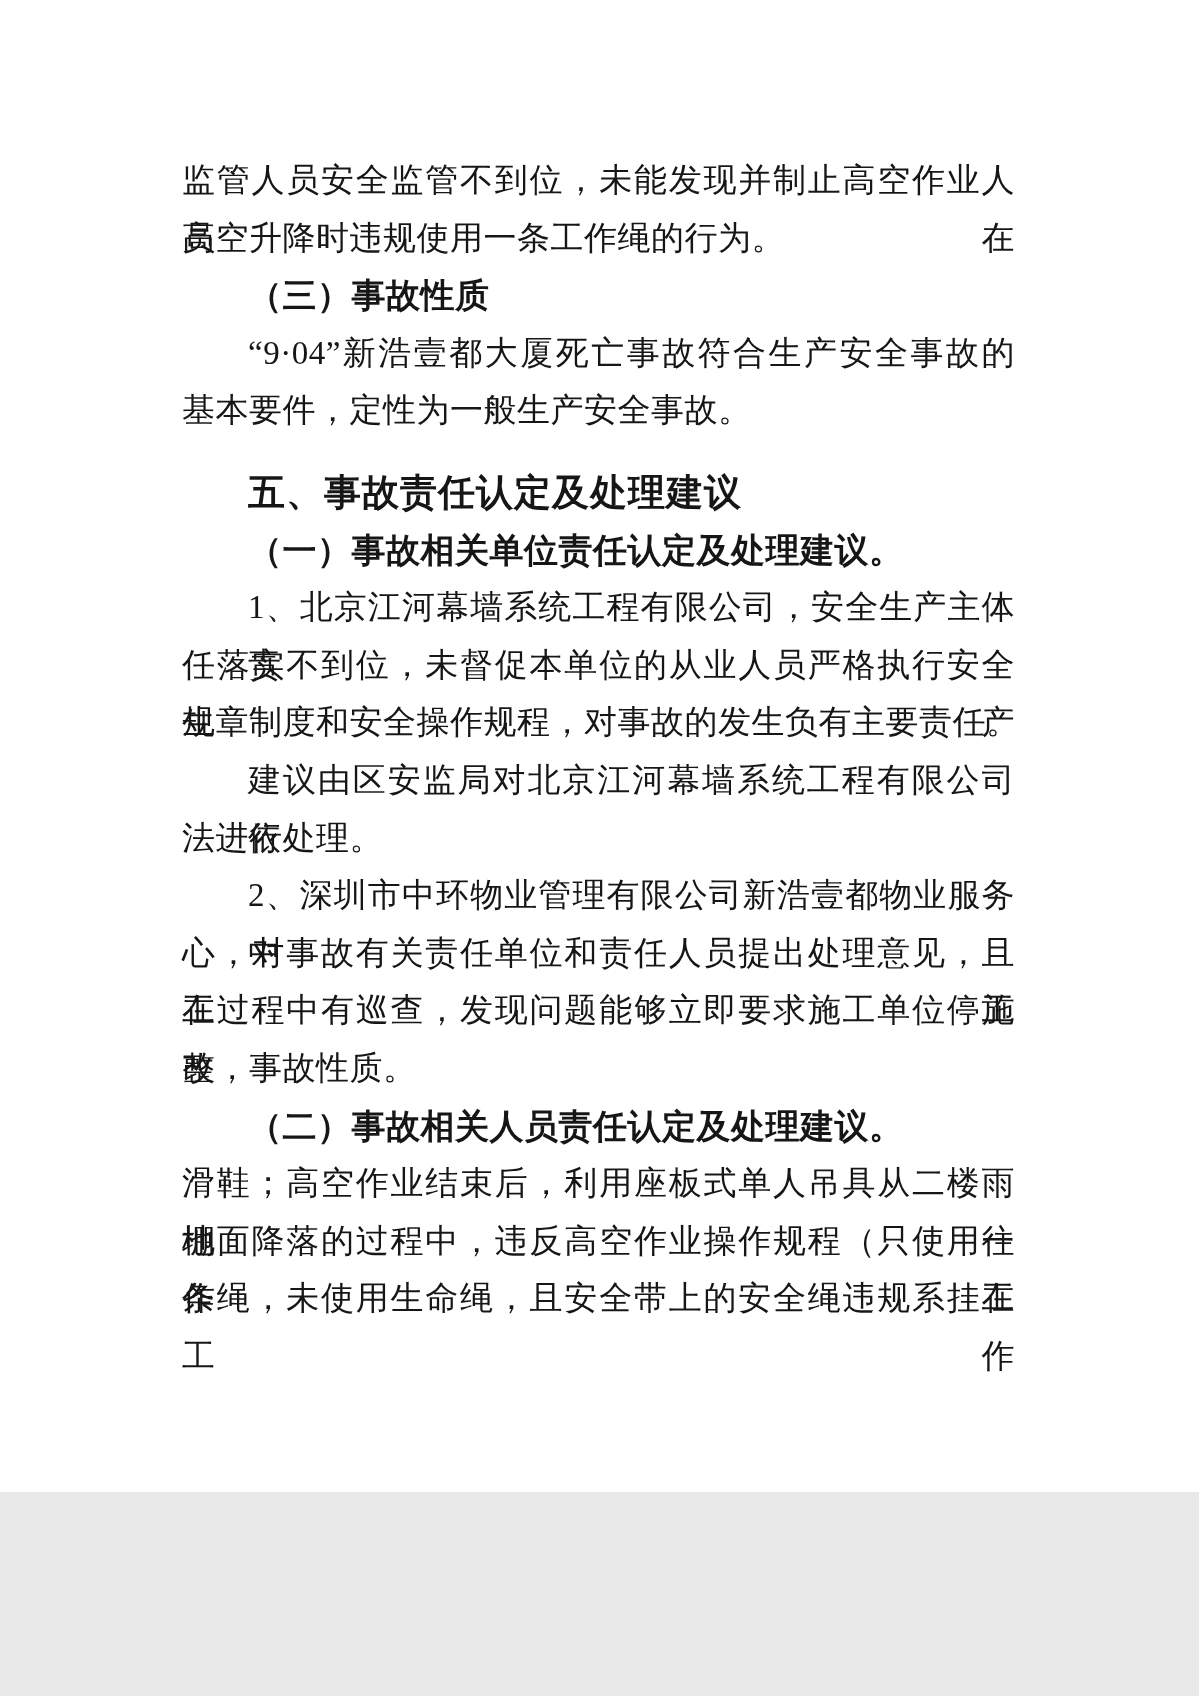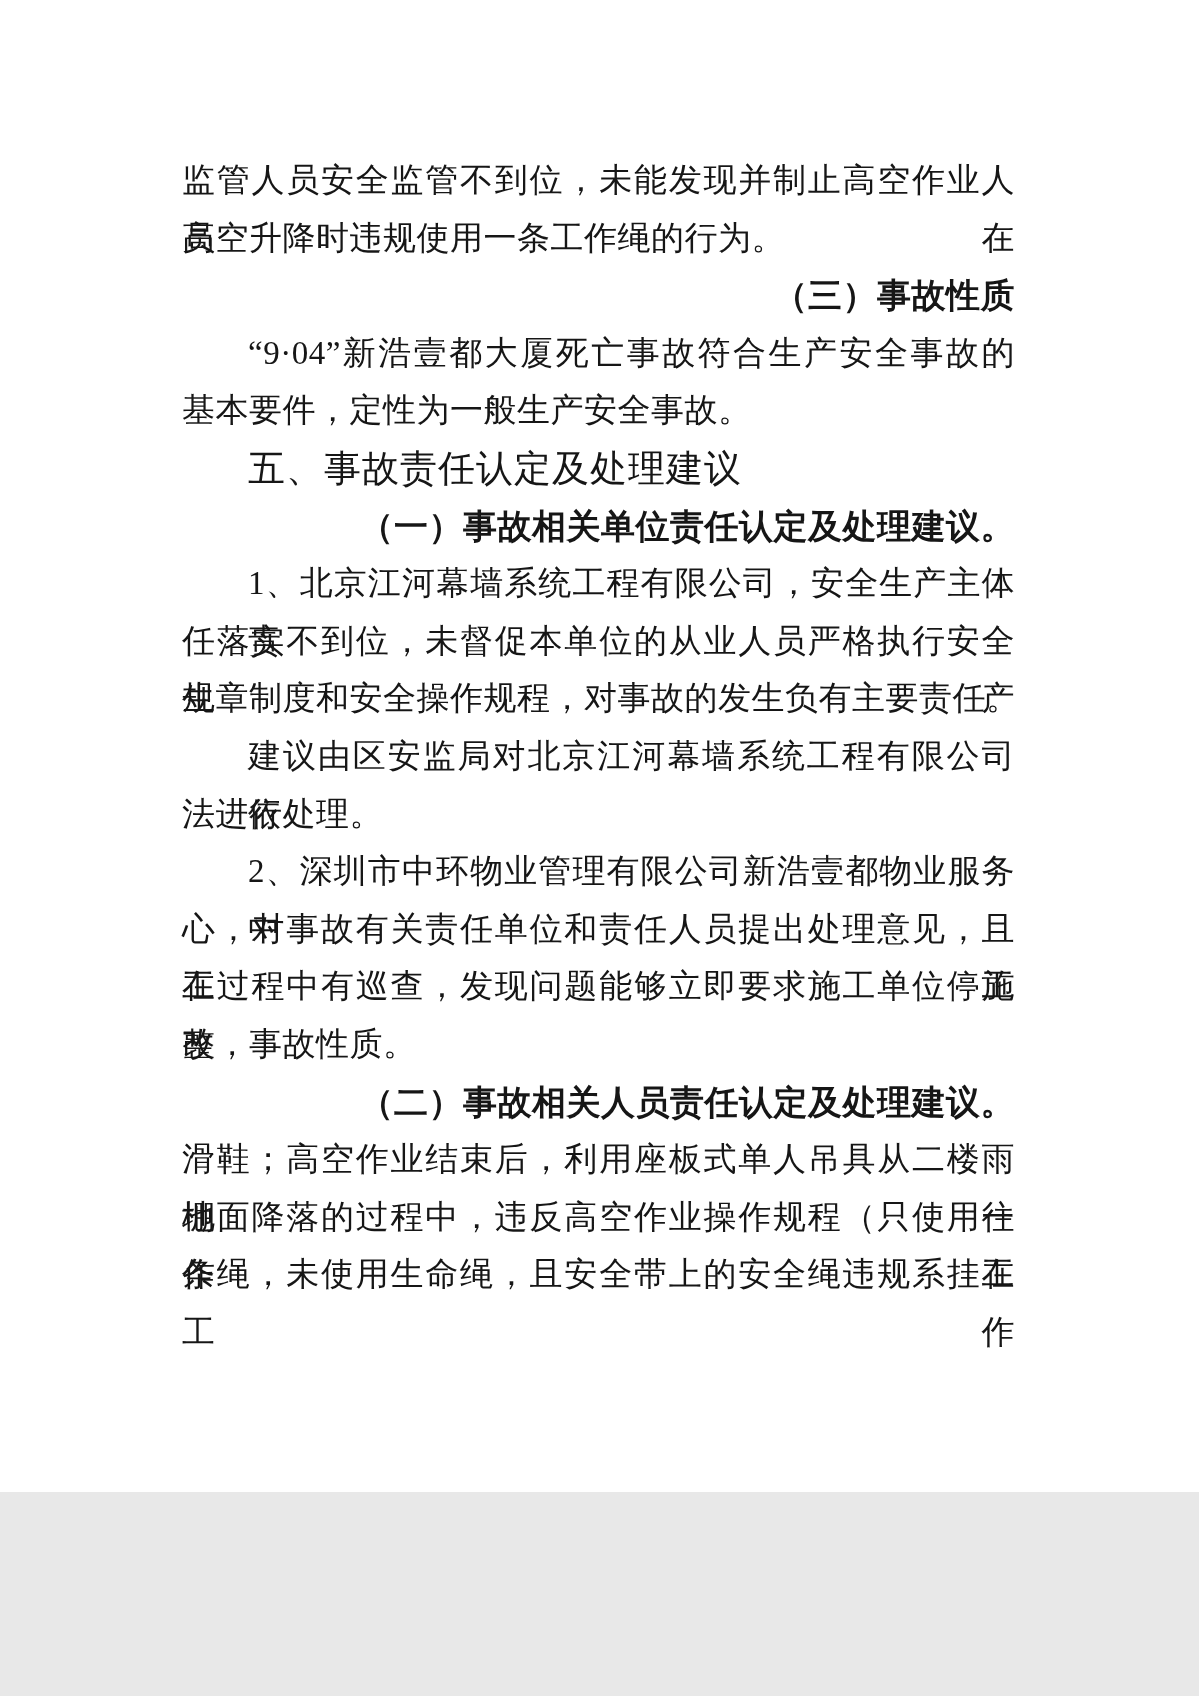--- a/index.html
+++ b/index.html
@@ -33,27 +33,27 @@
   .line.fill {
     white-space: normal;
     text-align: justify;
     text-align-last: justify;
   }
   .heading-sub .line,
   .heading .line {
     font-weight: 700;
     font-size: 34px;
     font-family: "Liberation Serif", "DejaVu Serif", serif;
-    text-align: right;
   }
   .heading-major .line {
-    font-weight: 400;
+    font-weight: 700;
     font-size: 37px;
     font-family: "Liberation Sans", "DejaVu Sans", sans-serif;
     letter-spacing: 1px;
+    margin-top: 24px;
   }
   .page-number {
     position: absolute;
     top: 1544px;
     left: 0;
     width: 100%;
     text-align: center;
     font-size: 22px;
     line-height: 30px;
     color: #15803d;

